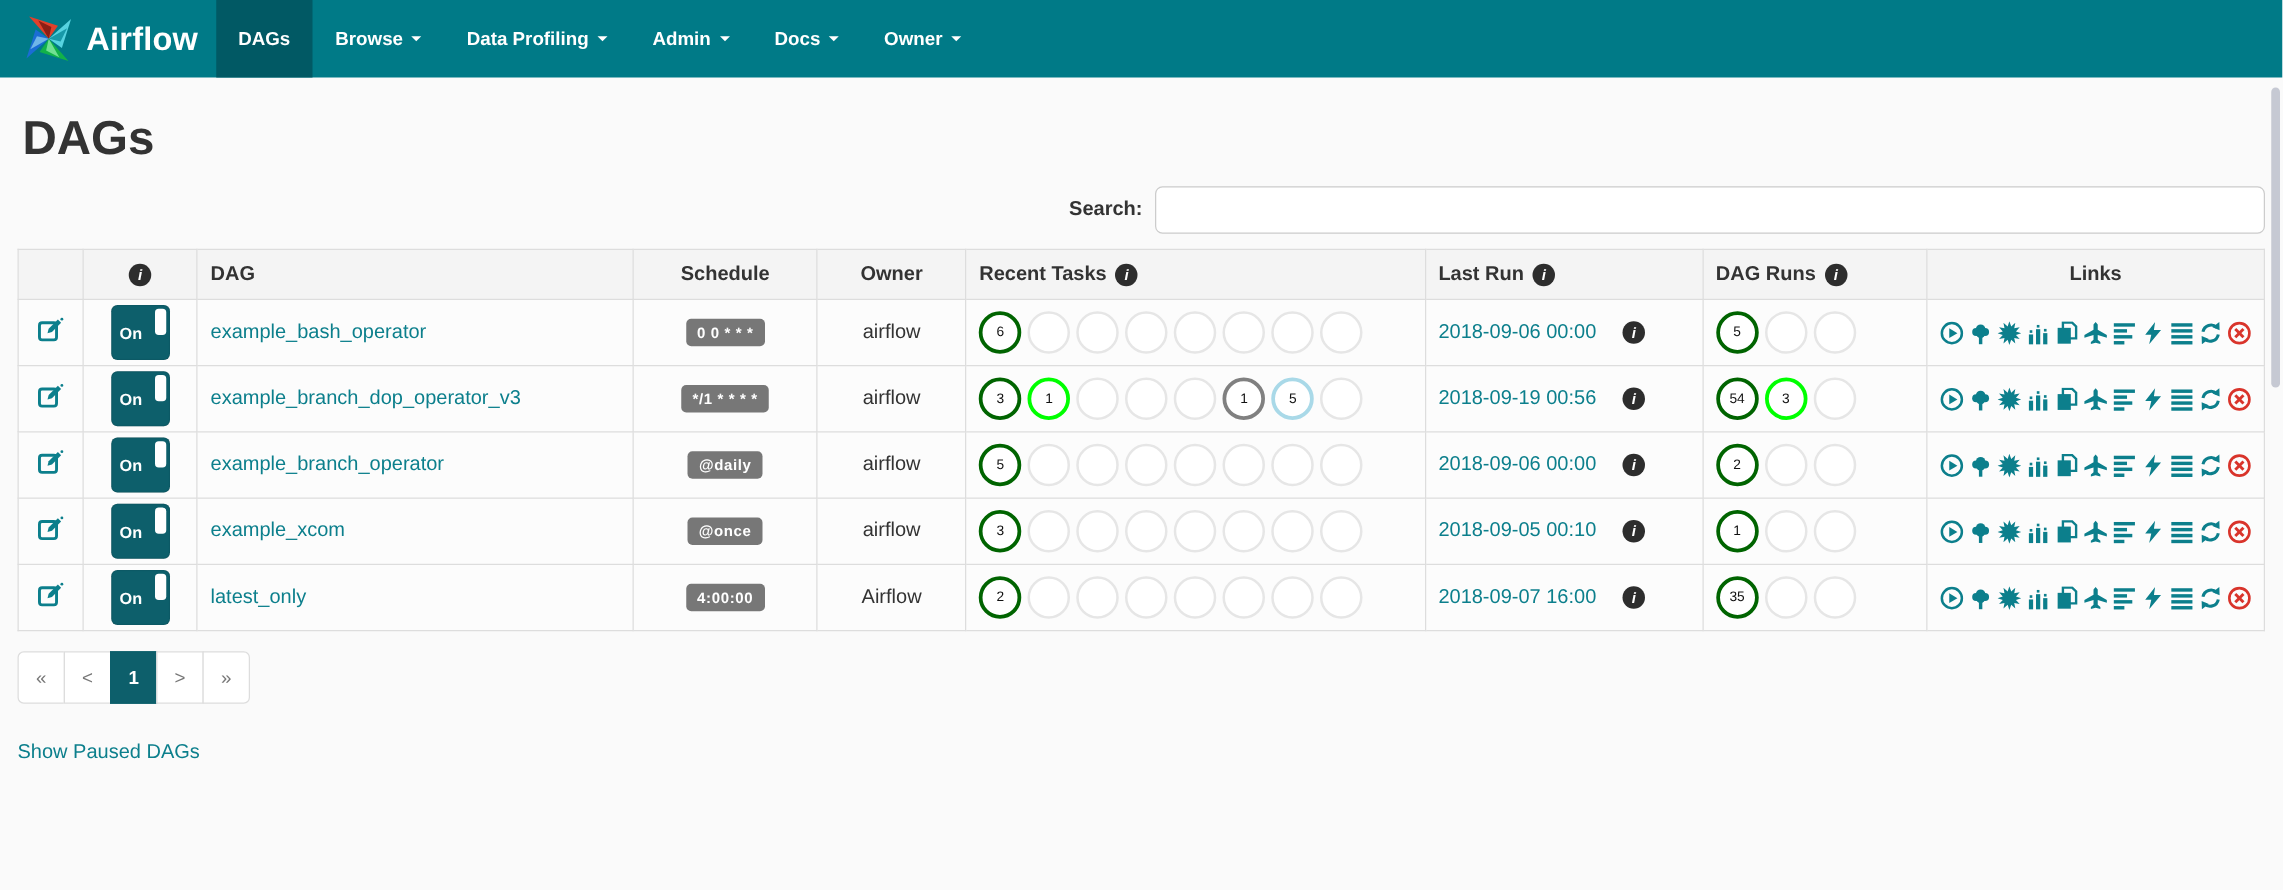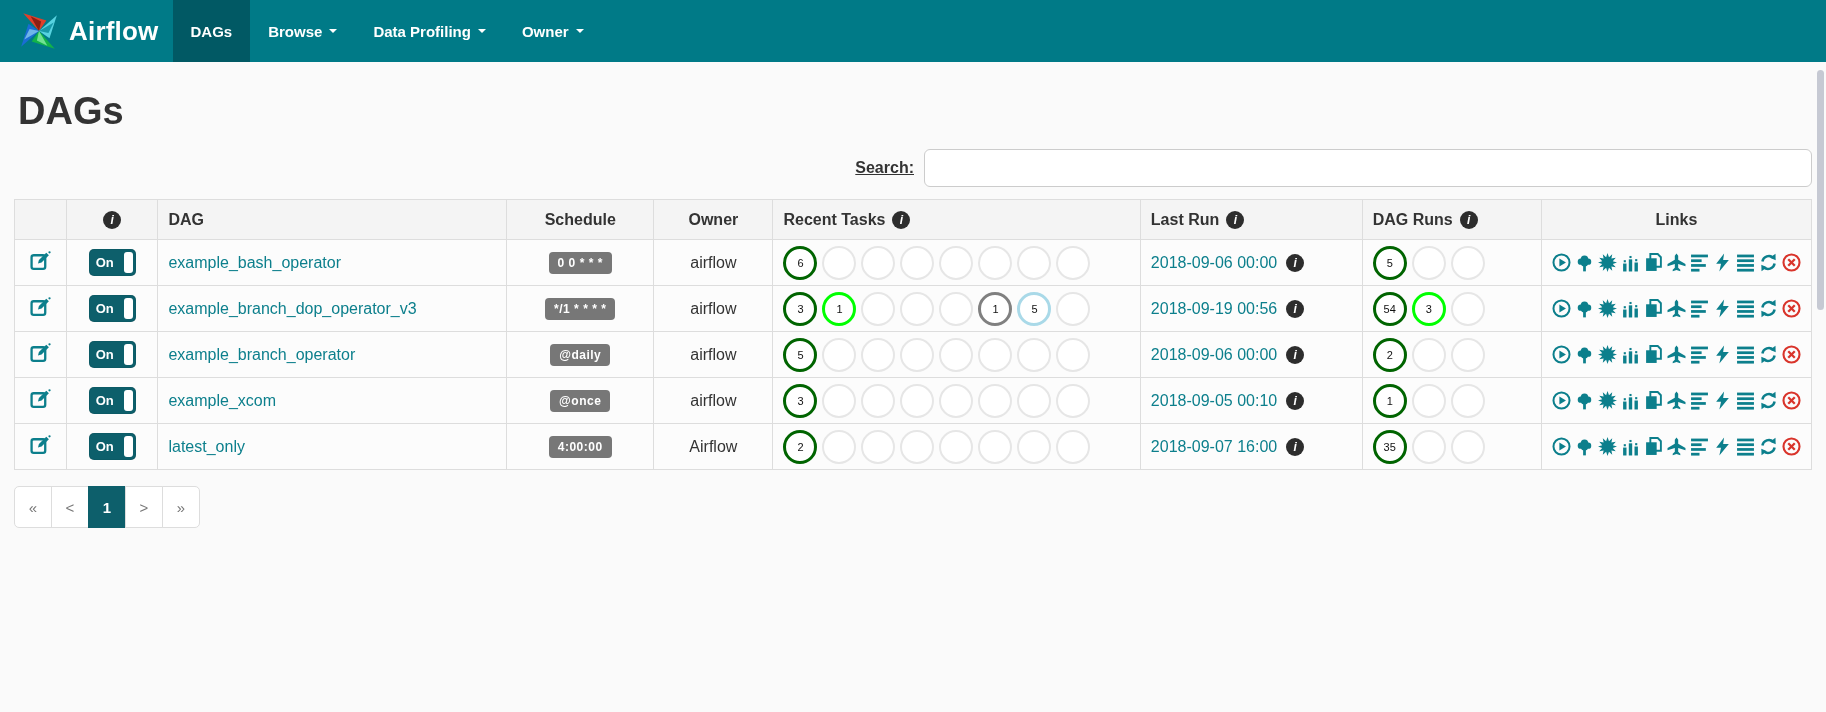--- a/index.html
+++ b/index.html
@@ -29,21 +29,21 @@
     border-top: 4px solid #fff;
   }
   .navbar-right { margin-left: auto; display: flex; align-items: center; gap: 30px; padding-right: 30px; }
   .nav-clock { color: #fff; font-size: 17px; }
   .logout { display: flex; align-items: center; cursor: pointer; }
 
   
   .content { padding: 0 14px; }
   h1.page-title { font-size: 38px; font-weight: bold; color: #333; margin: 28px 0 0 4px; }
 
-  .search-row { display: flex; justify-content: flex-end; align-items: center; gap: 10px; margin: 16px 0 12px 0; text-decoration: underline; }
+  .search-row { display: flex; justify-content: flex-end; align-items: center; gap: 10px; margin: 16px 0 12px 0; }
   .search-label { font-size: 16px; font-weight: bold; color: #333; }
   .search-input {
     width: 888px; height: 38px; border: 1px solid #ccc; border-radius: 6px;
     background: #fff; font-size: 16px; padding: 0 10px; outline: none;
     font-family: "Liberation Sans", sans-serif;
   }
 
   
   table.dags { border-collapse: collapse; width: 1798px; }
   .dags th, .dags td { border: 1px solid #ddd; }
@@ -53,29 +53,29 @@
   .th-with-info { display: inline-flex; align-items: center; gap: 7px; }
 
   .info-icon {
     display: inline-flex; align-items: center; justify-content: center;
     width: 18px; height: 18px; border-radius: 50%; background: #2d2d2d;
     color: #fff; font-size: 12px; font-weight: bold; font-style: italic;
     flex: 0 0 auto; cursor: pointer;
   }
 
   a.dag-link, a.lastrun-link, a.paused-link { color: #0C7F8C; text-decoration: none; cursor: pointer; }
-  .lastrun-wrap { display: flex; align-items: center; gap: 9px; }
+  .lastrun-wrap { display: flex; align-items: center; gap: 21px; }
 
   .sched-badge {
     display: inline-block; background: #777; color: #fff; font-weight: bold;
     font-size: 12px; padding: 4px 9px; border-radius: 4px; letter-spacing: .5px; white-space: nowrap;
   }
 
   .dag-toggle {
-    position: relative; width: 47px; height: 27px; background: #0d5f6b;
+    position: relative; width: 47px; height: 44px; background: #0d5f6b;
     border-radius: 5px; display: inline-flex; align-items: center; cursor: pointer;
     box-shadow: inset 0 0 1px rgba(0,0,0,.4);
   }
   .toggle-label { color: #fff; font-size: 13px; font-weight: bold; padding-left: 7px; }
   .toggle-knob { position: absolute; right: 3px; top: 3px; width: 9px; height: 21px; background: #fff; border-radius: 3px; }
 
   .circles { display: flex; align-items: center; gap: 5px; }
   .circle {
     width: 34px; height: 34px; border-radius: 50%; border: 3px solid #e6e6e6;
     display: inline-flex; align-items: center; justify-content: center;
@@ -128,20 +128,28 @@
   <div class="nav-items">
     <div class="nav-item active">
       <span>DAGs</span>
     </div>
     <div class="nav-item">
       <span>Browse</span>
       <span class="caret"></span>
     </div>
     <div class="nav-item">
       <span>Data Profiling</span>
+      <span class="caret"></span>
+    </div>
+    <div class="nav-item">
+      <span>Admin</span>
+      <span class="caret"></span>
+    </div>
+    <div class="nav-item">
+      <span>Docs</span>
       <span class="caret"></span>
     </div>
     <div class="nav-item">
       <span>Owner</span>
       <span class="caret"></span>
     </div>
   </div>
 </div>
 
 <div class="content">
@@ -834,15 +842,18 @@
 
 
   <ul class="pagination">
     <li>«</li>
     <li>&lt;</li>
     <li class="active">1</li>
     <li>&gt;</li>
     <li>»</li>
   </ul>
 
+  <div class="paused-row">
+    <a class="paused-link">Show Paused DAGs</a>
+  </div>
 </div>
 
 <div class="scrollbar-thumb"></div>
 
 </body></html>

